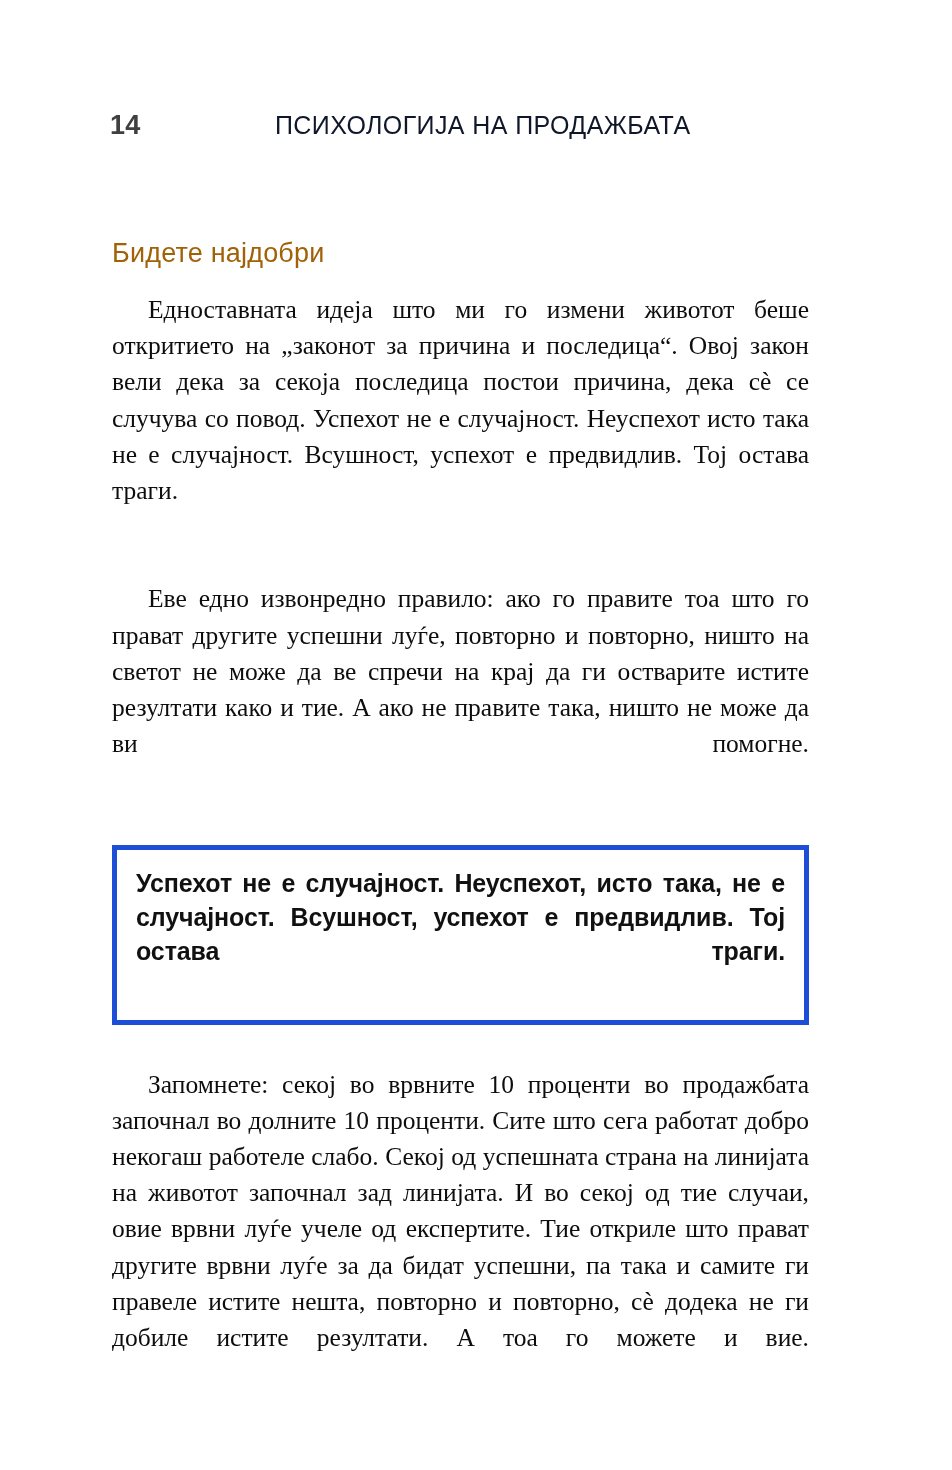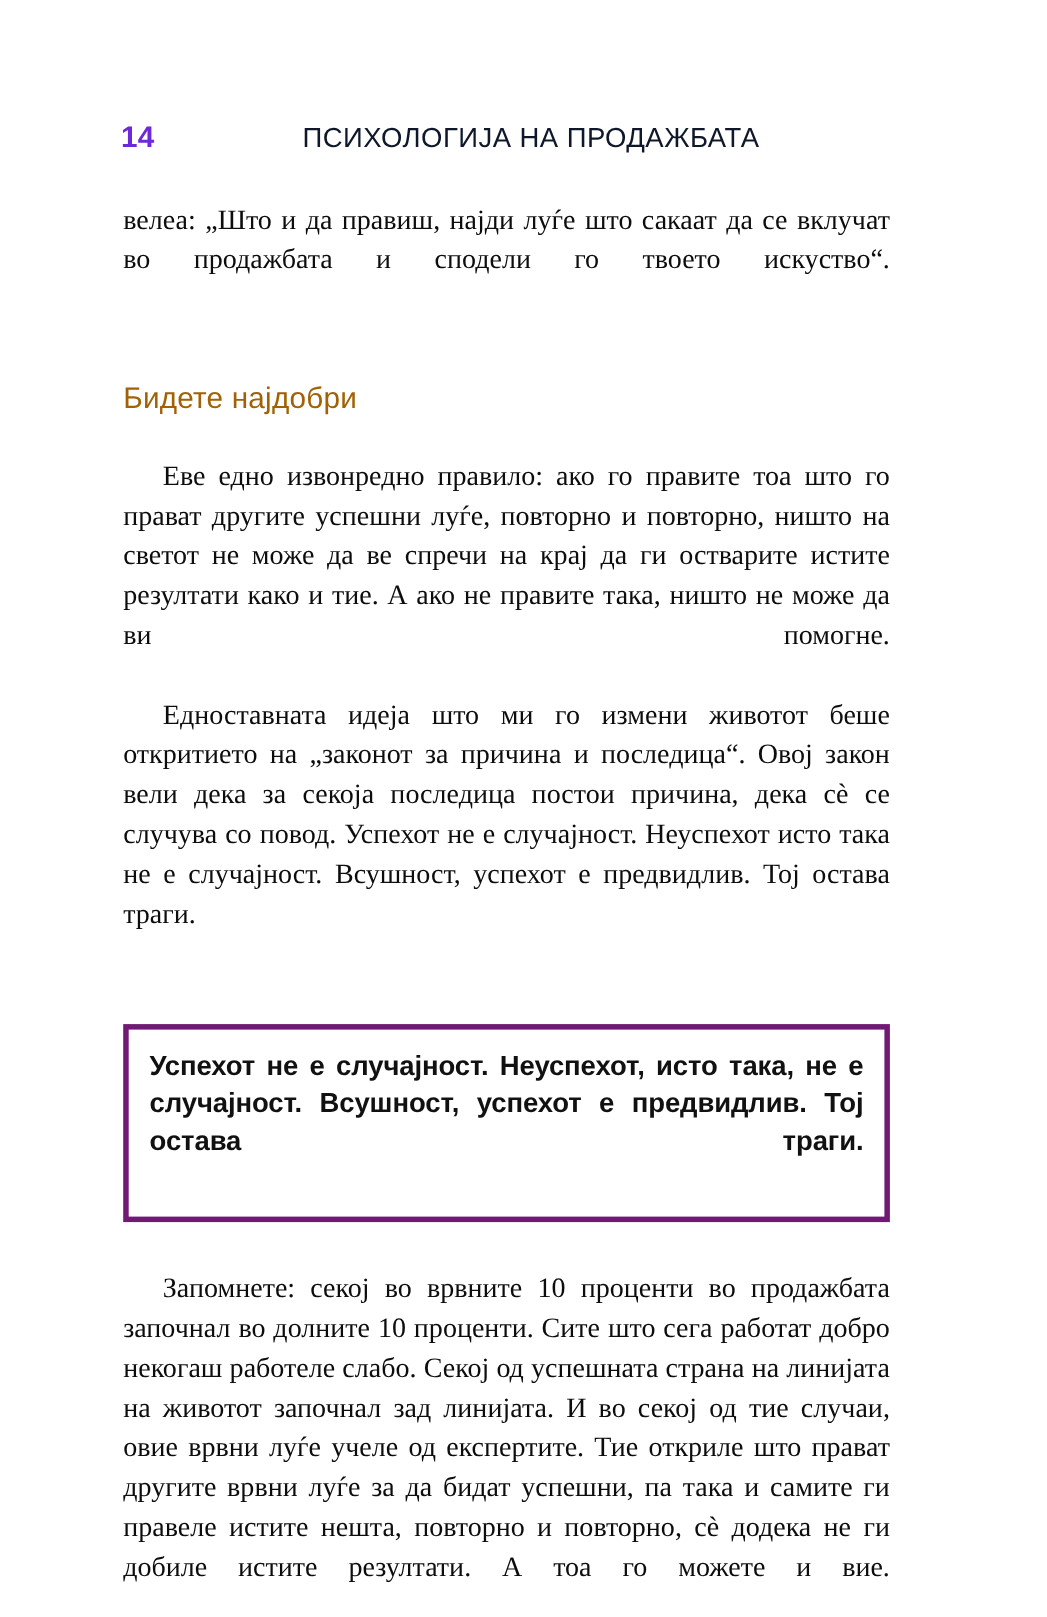--- a/index.html
+++ b/index.html
@@ -25,21 +25,21 @@
     width: 700px;
     height: 36px;
     display: flex;
     align-items: baseline;
   }
 
   .folio {
     font-family: "Liberation Sans", sans-serif;
     font-weight: 700;
     font-size: 27px;
-    color: #6d28d9;
+    color: #404040;
     letter-spacing: 0.2px;
     width: 165px;
     flex: 0 0 165px;
   }
 
   .head-title {
     font-family: "Liberation Sans", sans-serif;
     font-weight: 400;
     font-size: 25px;
     color: #0f172a;
@@ -86,21 +86,21 @@
     letter-spacing: 0.2px;
   }
 
   .heading-block {
     margin-top: 54px;
     margin-bottom: 22px;
   }
 
   
   .pullquote {
-    border: 5px solid #701a75;
+    border: 5px solid #1d4ed8;
     margin-top: 46px;
     margin-bottom: 42px;
     padding: 16px 19px 18px 19px;
     box-sizing: border-box;
     background: #ffffff;
   }
 
   .pullquote p {
     font-family: "Liberation Sans", "DejaVu Sans", sans-serif;
     font-weight: 700;
@@ -126,30 +126,29 @@
 
 <div class="page">
 
   <div class="running-head">
     <span class="folio">14</span>
     <span class="head-title">ПСИХОЛОГИЈА НА ПРОДАЖБАТА</span>
   </div>
 
   <div class="column">
 
-    <p class="body">велеа: „Што и да правиш, најди луѓе што сакаат да се вклучат во продажбата и сподели го твоето искуство“.</p>
 
 
     <div class="heading-block">
       <h2 class="section-heading">Бидете најдобри</h2>
     </div>
 
+    <p class="body indent">Едноставната идеја што ми го измени животот беше откритието на „законот за причина и последица“. Овој закон вели дека за секоја последица постои причина, дека сѐ се случува со повод. Успехот не е случајност. Неуспехот исто така не е случајност. Всушност, успехот е предвидлив. Тој остава траги.</p>
+
     <p class="body indent gap-before">Еве едно извонредно правило: ако го правите тоа што го прават другите успешни луѓе, повторно и повторно, ништо на светот не може да ве спречи на крај да ги остварите истите резултати како и тие. А ако не правите така, ништо не може да ви помогне.</p>
-
-    <p class="body indent">Едноставната идеја што ми го измени животот беше откритието на „законот за причина и последица“. Овој закон вели дека за секоја последица постои причина, дека сѐ се случува со повод. Успехот не е случајност. Неуспехот исто така не е случајност. Всушност, успехот е предвидлив. Тој остава траги.</p>
 
     <div class="pullquote">
       <p>Успехот не е случајност. Неуспехот, исто така, не е случајност. Всушност, успехот е предвидлив. Тој остава траги.</p>
     </div>
 
     <p class="body indent">Запомнете: секој во врвните 10 проценти во продажбата започнал во долните 10 проценти. Сите што сега работат добро некогаш работеле слабо. Секој од успешната страна на линијата на животот започнал зад линијата. И во секој од тие случаи, овие врвни луѓе учеле од експертите. Тие откриле што прават другите врвни луѓе за да бидат успешни, па така и самите ги правеле истите нешта, повторно и повторно, сѐ додека не ги добиле истите резултати. А тоа го можете и вие.</p>
 
   </div>
 </div>
 

